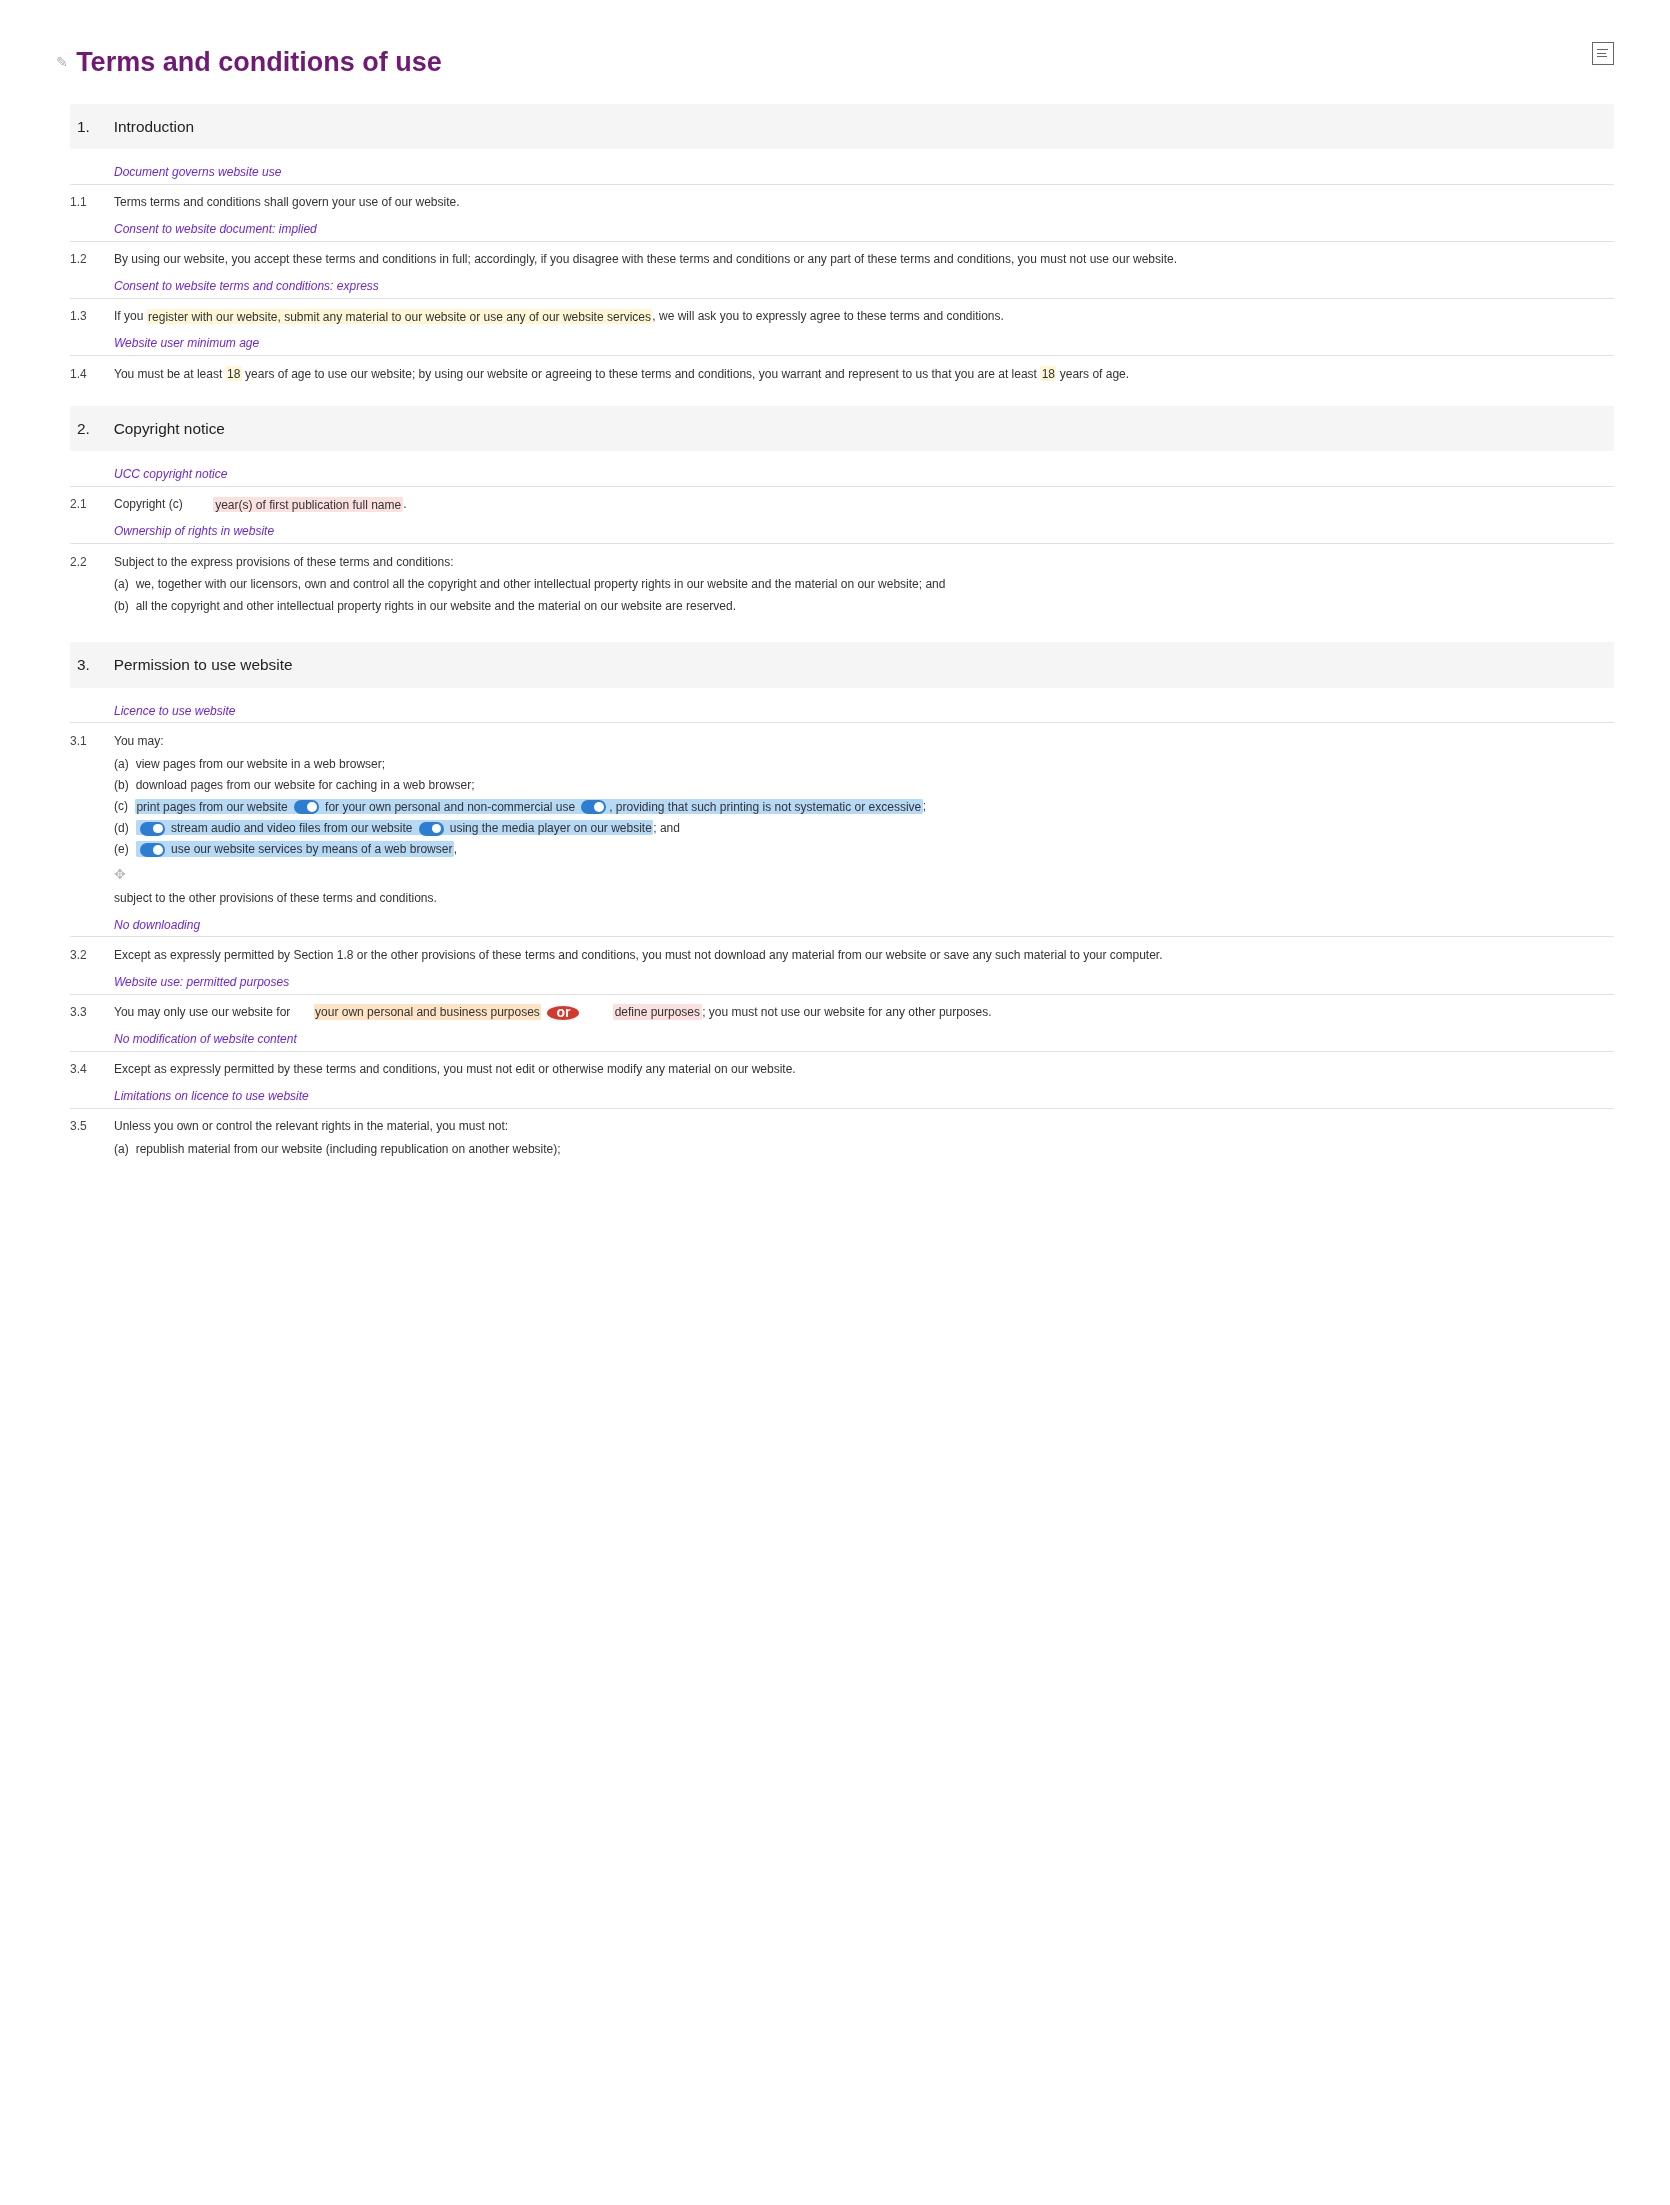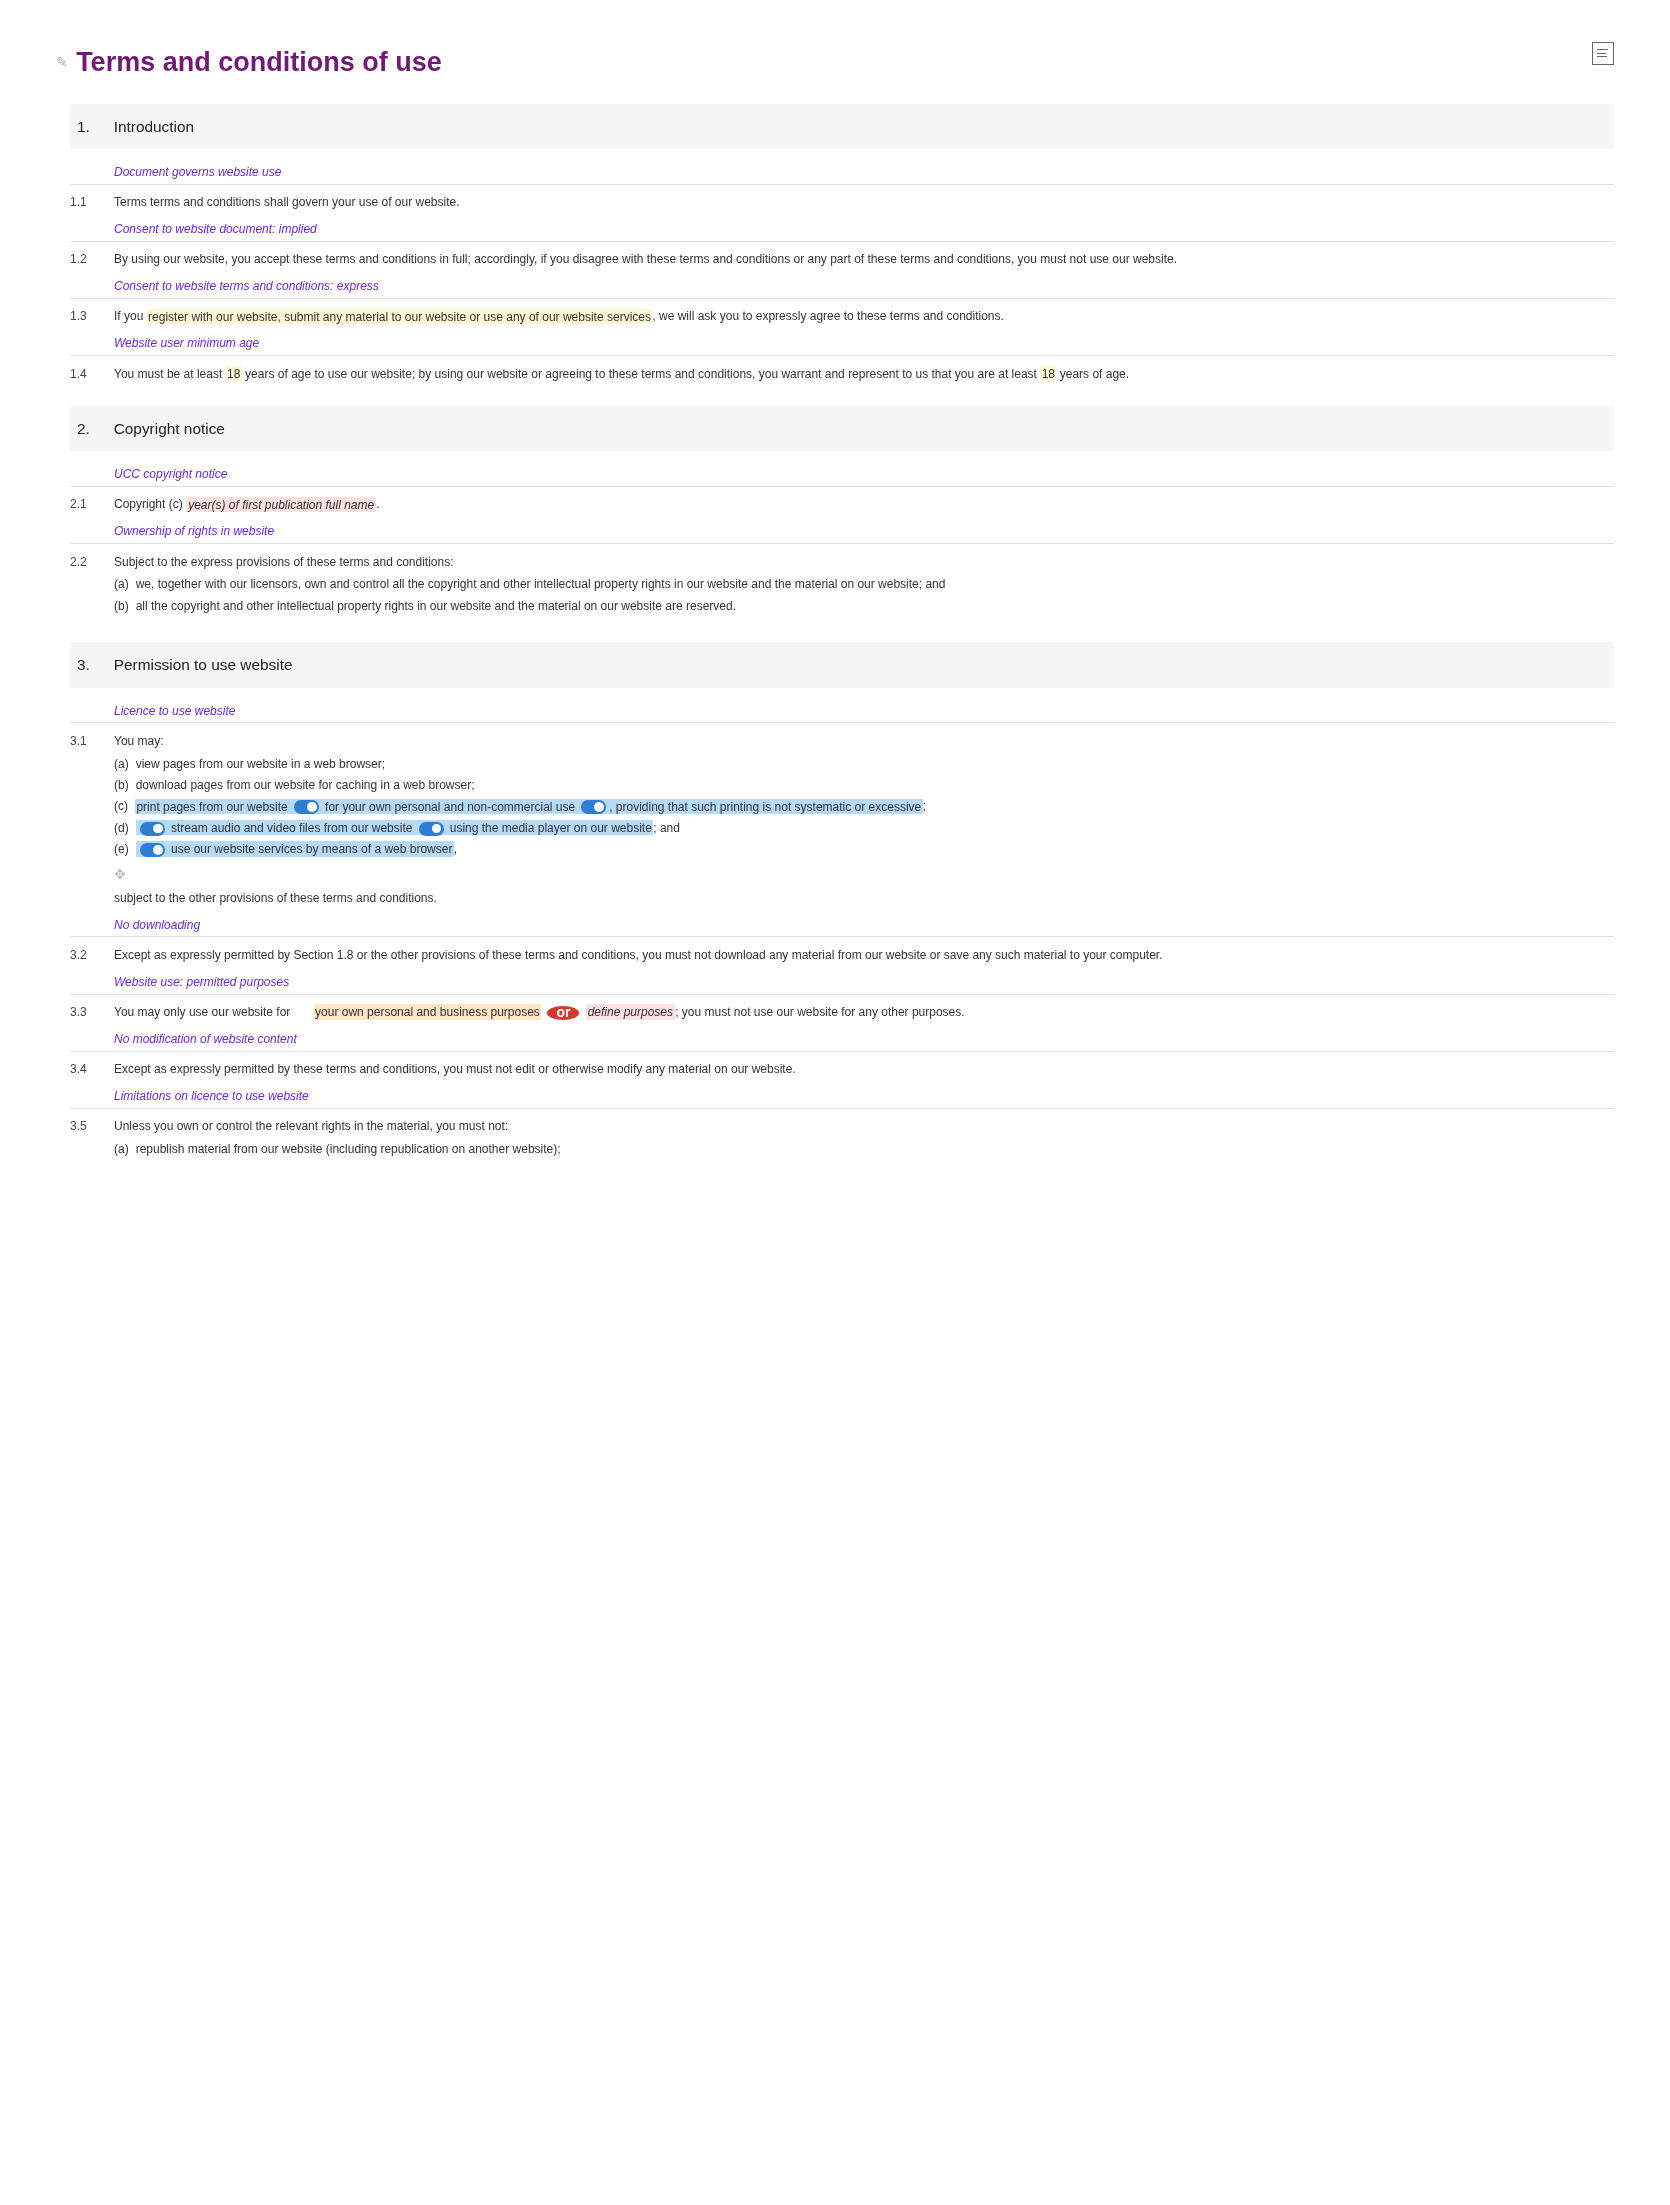--- a/index.html
+++ b/index.html
@@ -115,21 +115,21 @@
   .sub-item {
     display: flex;
     gap: 7px;
     padding: 1.4px 0;
   }
   .sub-item .letter {
     flex-shrink: 0;
   }
 
   .hl-yellow { background: #fef7d6; padding: 0.7px 1.4px; border-radius: 1px; }
-  .hl-red-italic { background: #fbe0e0; font-style: italic; padding: 0.7px 2.1px; border-radius: 1.4px; }
+  .hl-red-italic { background: #fbe0e0; padding: 0.7px 2.1px; border-radius: 1.4px; margin-left: 27px; }
   .hl-blue { background: #b6d9f5; padding: 0.7px 1.4px; border-radius: 1.4px; }
   .hl-orange { background: #fde4c4; padding: 0.7px 1.4px; border-radius: 1.4px; margin-left: 20px; }
 
   .toggle {
     display: inline-flex;
     align-items: center;
     width: 25px;
     height: 14px;
     background: #2d7dd2;
     border-radius: 7px;

